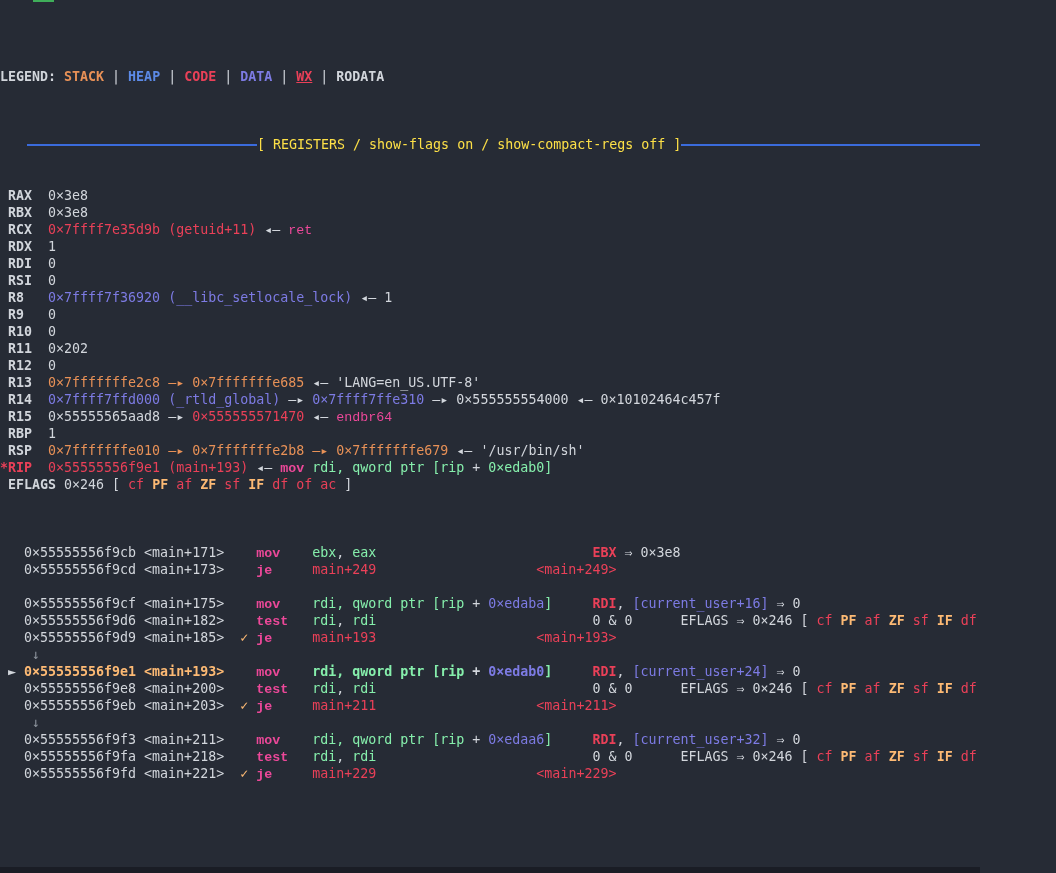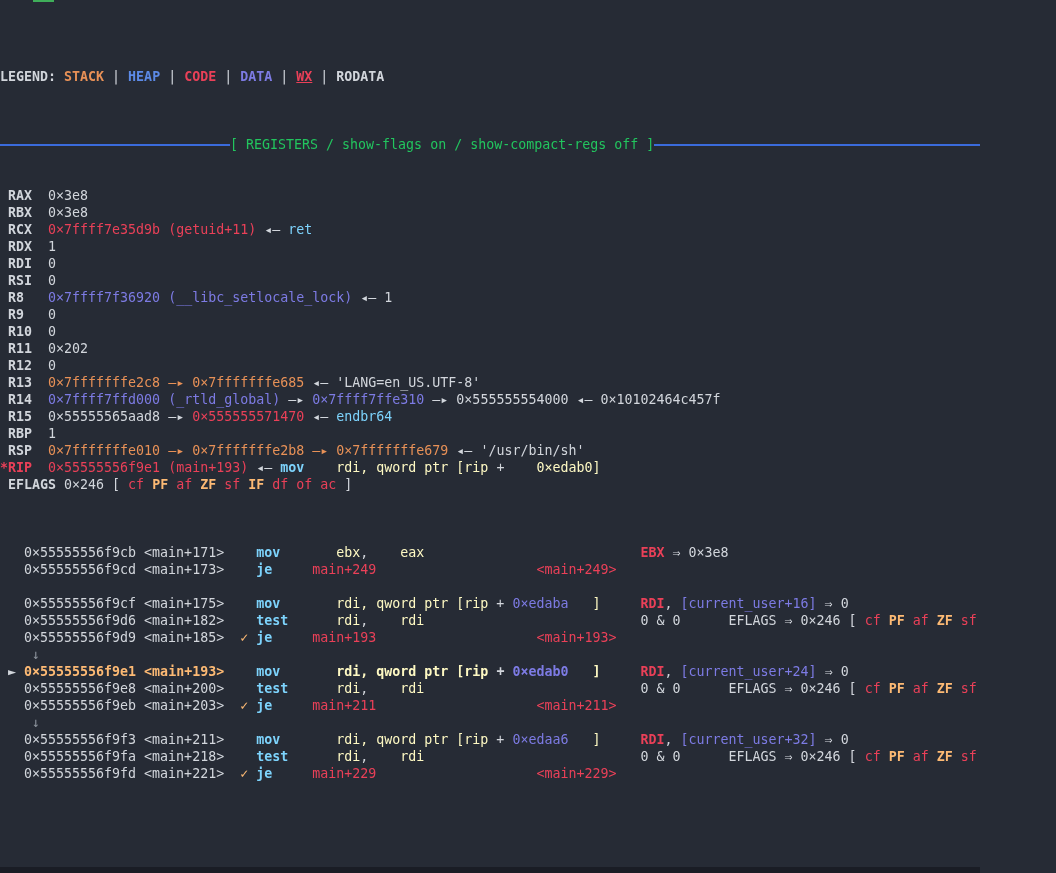--- a/index.html
+++ b/index.html
@@ -15,26 +15,26 @@
     overflow:hidden;
     font-variant-ligatures:none;
   }
   .line{height:17px;white-space:pre;}
   .fg{color:#d2d6dc;}
   .dim{color:#8e959e;}
   .or{color:#e89157;}
   .rd{color:#ea4058;}
   .bl{color:#5c8ae6;}
   .pu{color:#7d7be4;}
-  .cy{color:#fef9c3;margin-left:24px;}
+  .cy{color:#86efac;}
   .gr{color:#fdba74;}
-  .ol{color:#7dd3fc;}
+  .ol{color:#ec4899;font-family:Liberation Mono, monospace;}
   .bd{font-weight:bold;}
   .ul{text-decoration:underline;}
-  .sep{display:flex;align-items:center;height:17px;color:#22c55e;}
+  .sep{display:flex;align-items:center;height:17px;color:#fde047;margin-left:27px;}
   .sep .rule{flex:1;border-top:2px solid #3a6bdc;height:0;}
   .sep .lbl{white-space:pre;padding:0;}
   .sep.reg .rule:first-child{flex:0 0 230px;}
   .green-sliver{position:absolute;left:33px;top:0;width:21px;height:2px;background:#3fae5a;}
   .bottom-strip{position:absolute;left:0;bottom:0;width:1056px;height:6px;background:#1a1d25;}
 </style>
 </head>
 <body>
 
 <div class="term">

